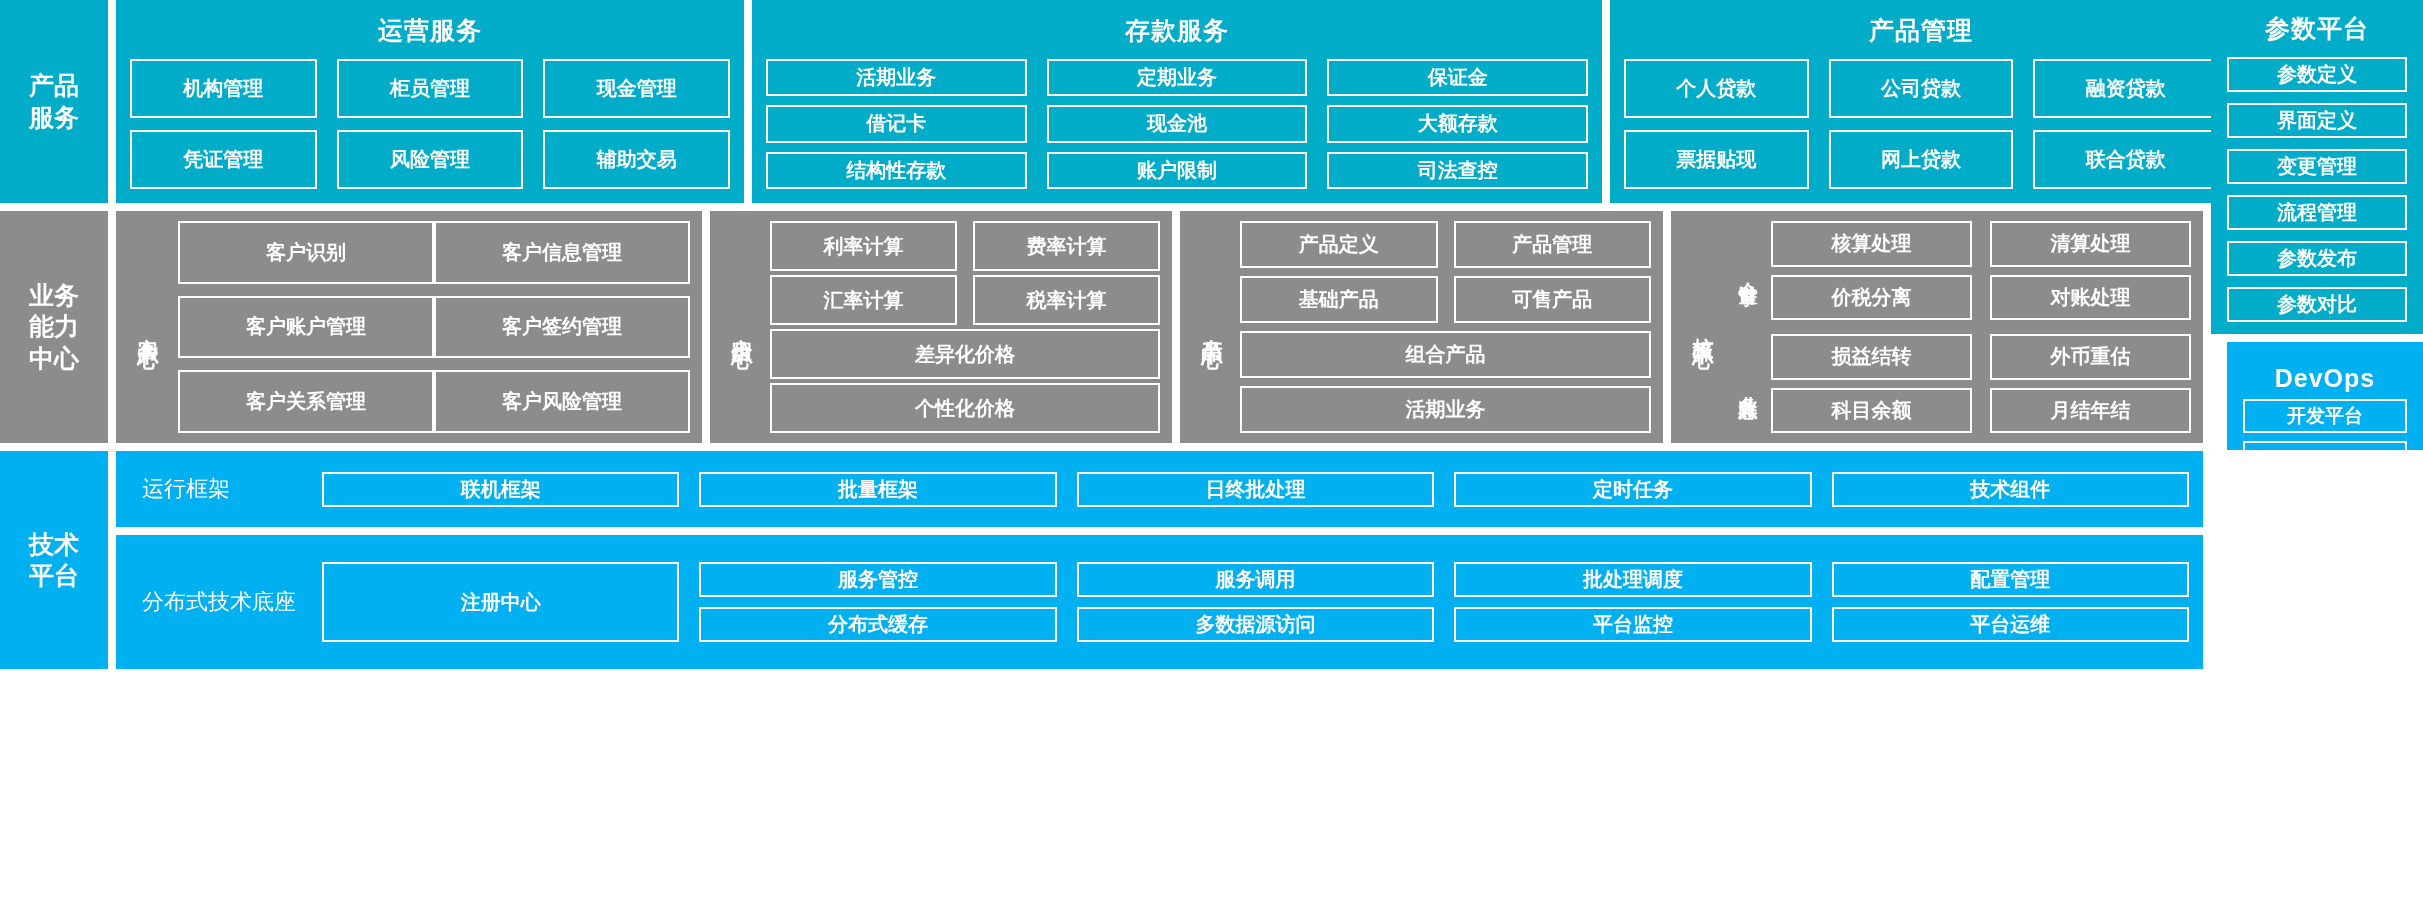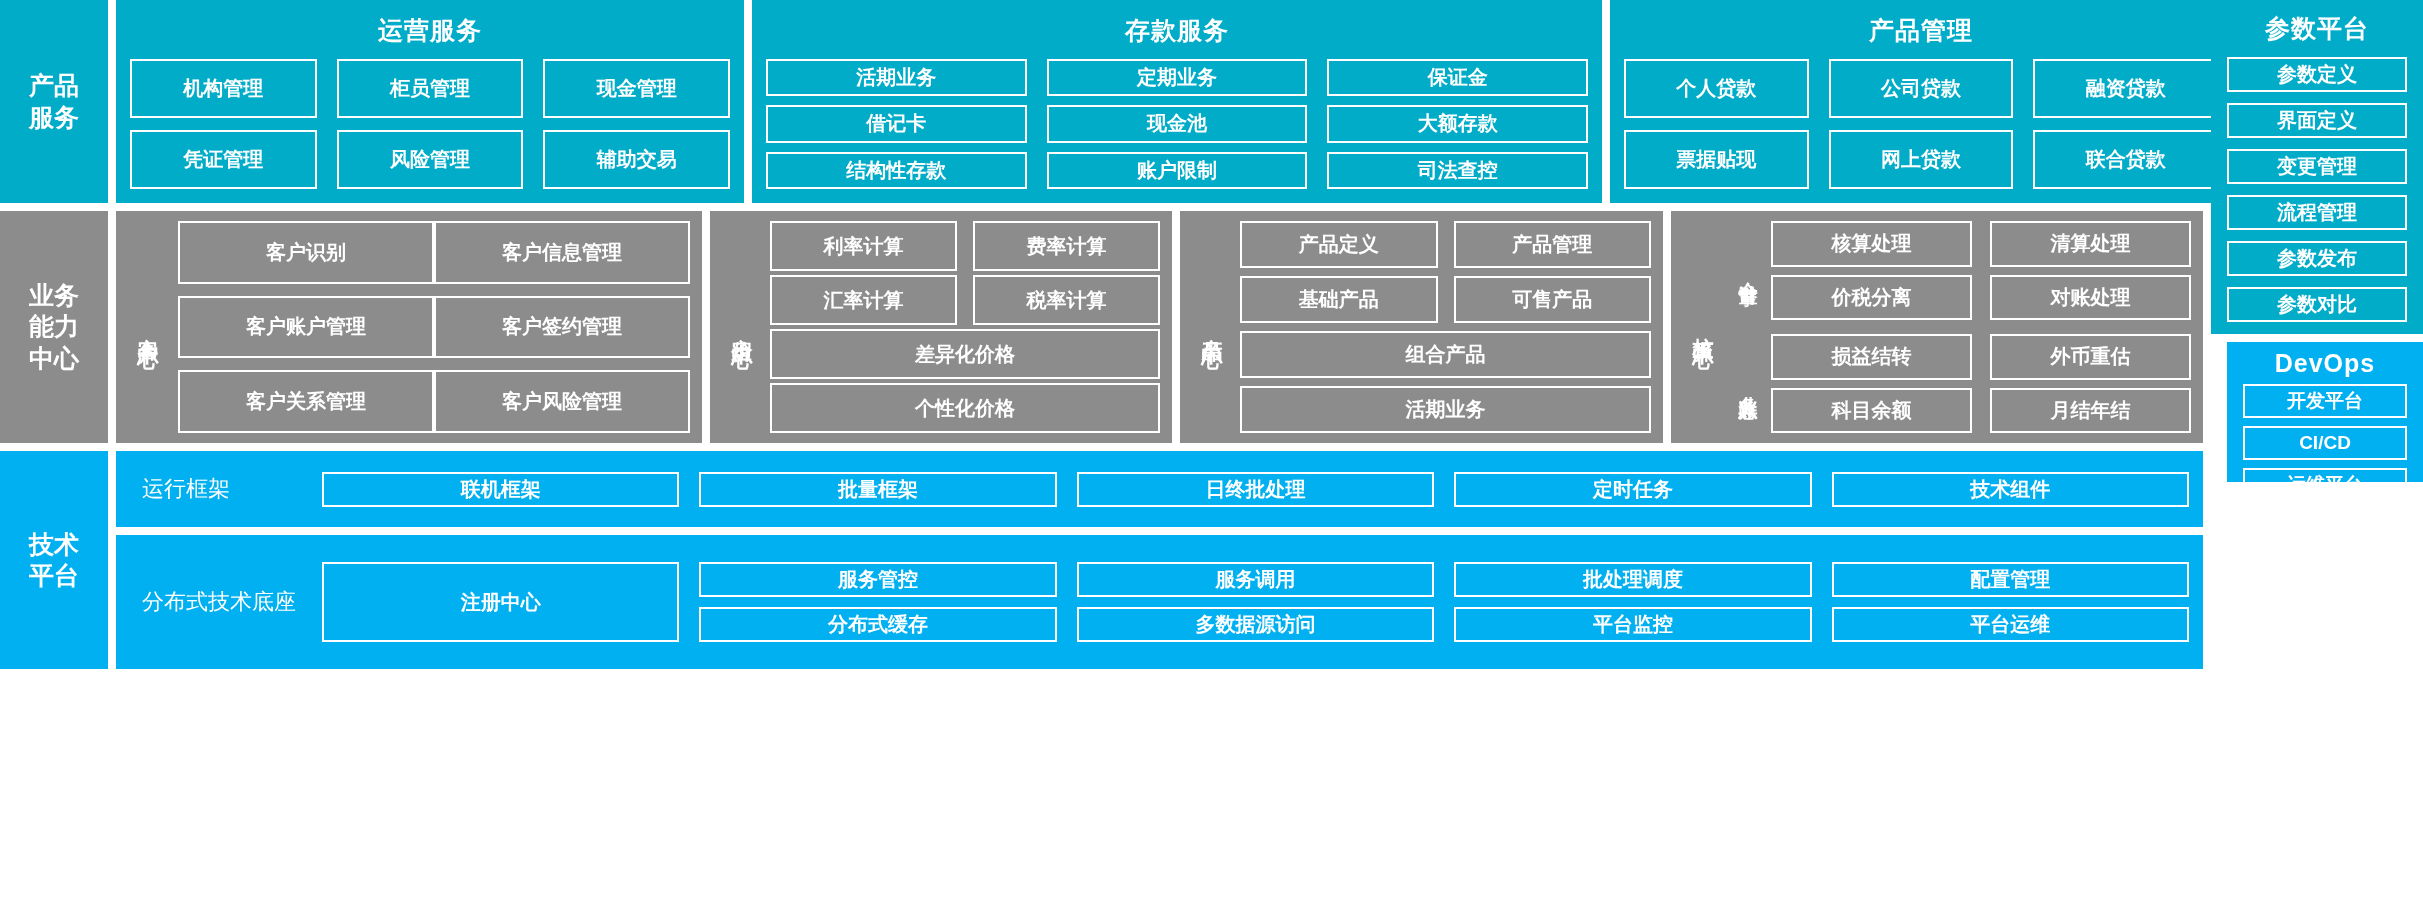--- a/index.html
+++ b/index.html
@@ -120,22 +120,22 @@
   #grp-param {
     height: 451px;
     padding: 8px 16px 12px 16px;
   }
   #grid-param {
     grid-template-columns: 1fr;
     grid-template-rows: repeat(6, 1fr);
     gap: 11px;
   }
   #grp-devops {
-    height: 140px;
-    padding: 5px 16px 8px 16px;
+    height: 108px;
+    padding: 20px 16px 8px 16px;
     margin-left: 16px;
   }
   #grid-devops {
     grid-template-columns: 1fr;
     grid-template-rows: repeat(3, 1fr);
     gap: 8px;
   }
   #grp-devops .group-title { margin: 2px 0 6px 0; }
   #grid-devops .cell { font-size: 19px; }
 

